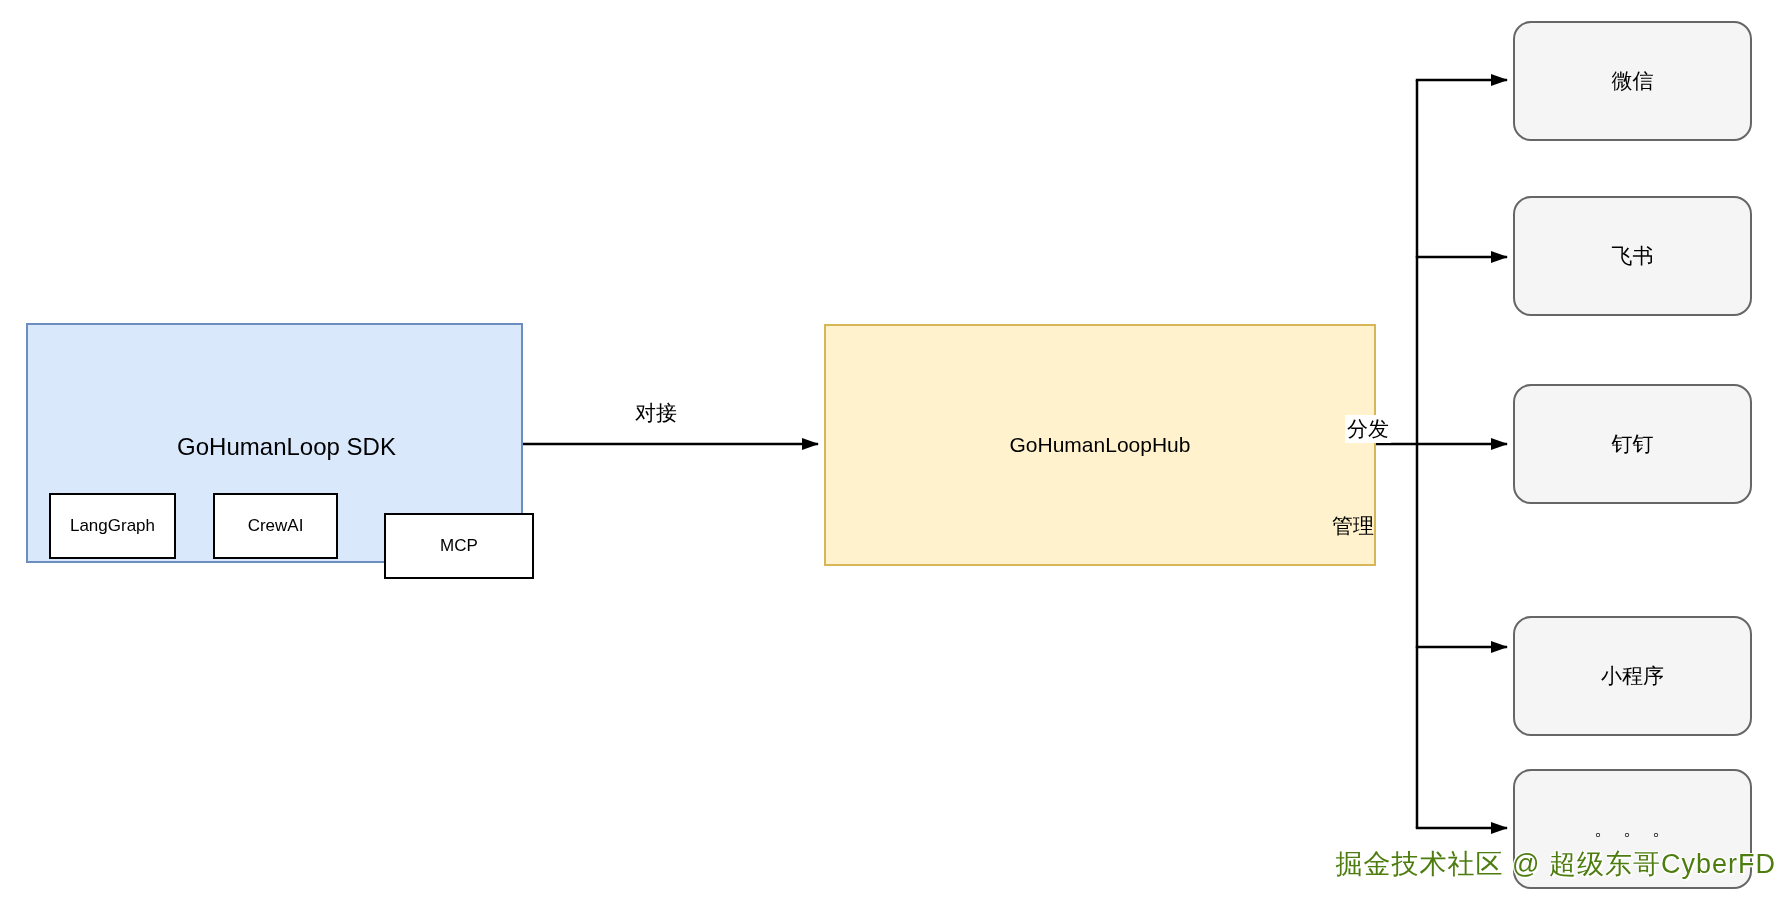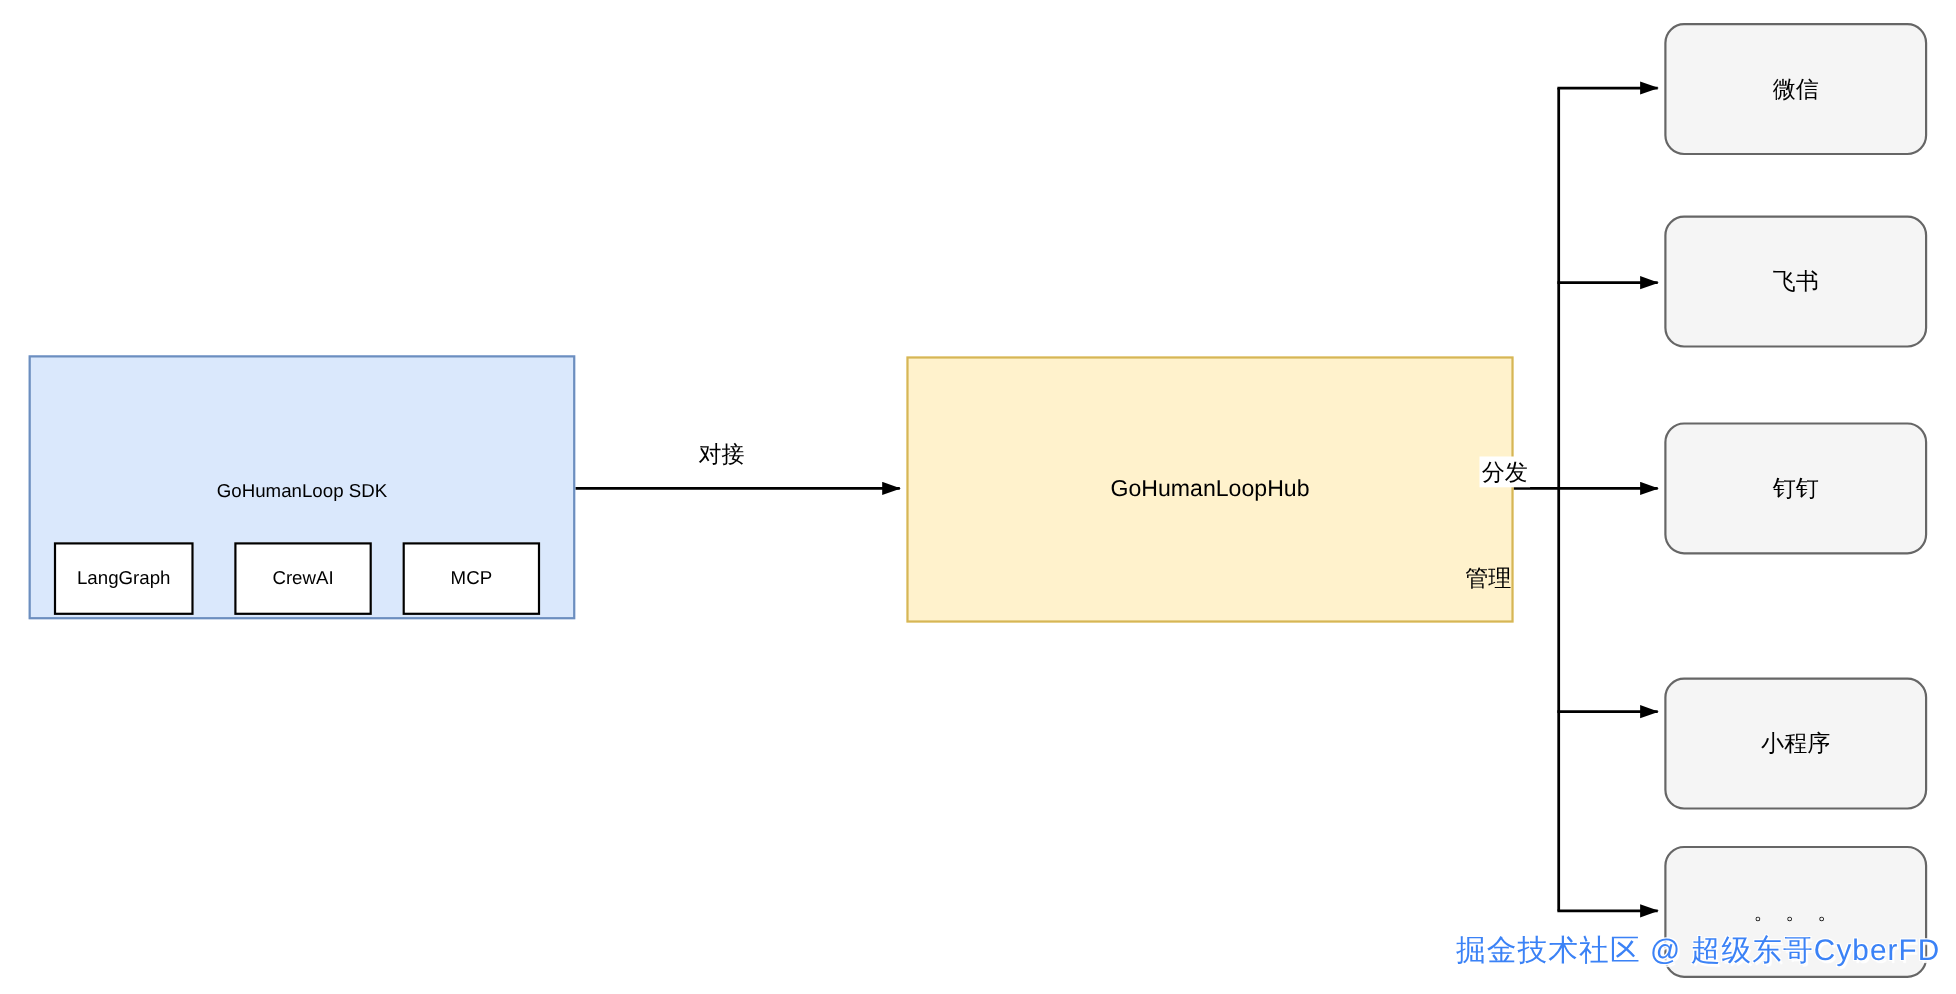--- a/index.html
+++ b/index.html
@@ -18,34 +18,34 @@
     width: 1778px; height: 904px;
     pointer-events: none;
     z-index: 1;
   }
   .node { position: absolute; box-sizing: border-box; z-index: 2; }
   .sdk-box {
     left: 26px; top: 323px; width: 497px; height: 240px;
     background: #dae8fc; border: 2px solid #6c8ebf;
   }
   .sdk-title {
-    position: absolute; left: 0; top: 122px; width: 100%;
+    position: absolute; left: 12px; top: 122px; width: 100%;
     transform: translateY(-50%);
-    text-align: center; font-size: 17px; line-height: 1.2;
+    text-align: center; font-size: 24px; line-height: 1.2;
   }
   .fw-box {
     position: absolute; top: 168px; height: 66px;
     background: #ffffff; border: 2px solid #000000;
     box-sizing: border-box;
     display: flex; align-items: center; justify-content: center;
     font-size: 17px;
   }
   .fw-langgraph { left: 21px;  width: 127px; }
   .fw-crewai    { left: 185px; width: 125px; }
-  .fw-mcp       { left: 338px; width: 125px; }
+  .fw-mcp       { left: 356px; width: 150px; margin-top: 20px; }
   .hub-box {
     left: 824px; top: 324px; width: 552px; height: 242px;
     background: #fff2cc; border: 2px solid #d6b656;
   }
   .hub-title {
     position: absolute; left: 0; top: 119px; width: 100%;
     transform: translateY(-50%);
     text-align: center; font-size: 21px;
   }
   .hub-subtitle {
@@ -69,23 +69,23 @@
     font-size: 21px;
   }
   .target-1 { top: 21px; }
   .target-2 { top: 196px; }
   .target-3 { top: 384px; }
   .target-4 { top: 616px; text-align: right; }
   .target-5 { top: 769px; }
   .dots-label { letter-spacing: 10px; font-size: 19px; padding-left: 10px; }
   .watermark {
     position: absolute; z-index: 5;
-    right: 14px; top: 846px;
+    right: 2px; top: 846px;
     font-size: 27px; letter-spacing: 1px;
-    color: #3b82f6;
+    color: #4d7c0f;
     text-shadow:
       -1px -1px 0 #ffffff, 1px -1px 0 #ffffff,
       -1px  1px 0 #ffffff, 1px  1px 0 #ffffff,
        2px  2px 1px #ffffff;
     white-space: nowrap;
   }
 </style>
 </head>
 <body>
 

